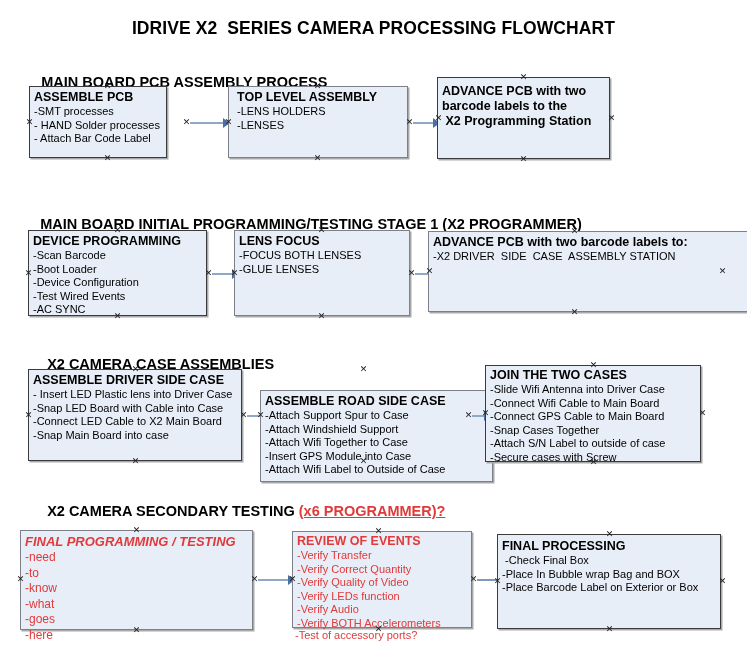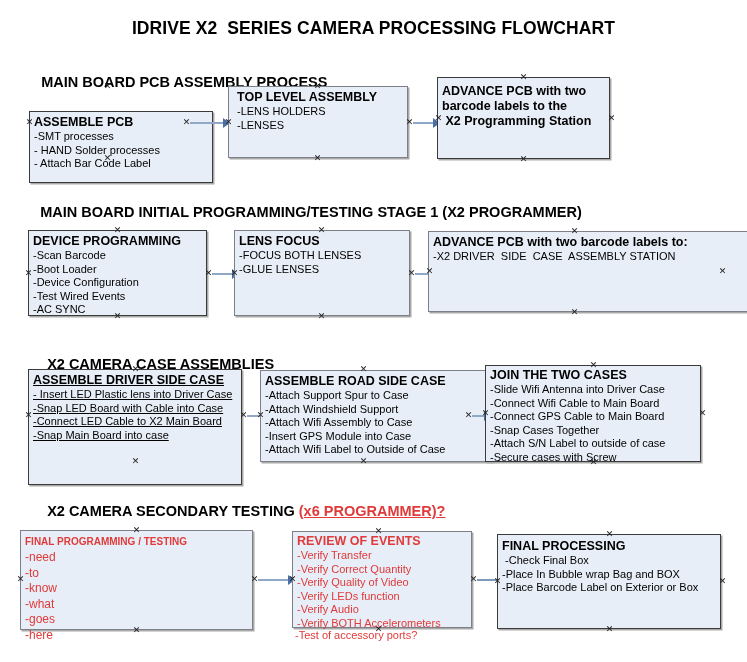--- a/index.html
+++ b/index.html
@@ -62,21 +62,21 @@
   }
   .box-line {
     font-size: 11px;
     line-height: 13.6px;
     white-space: pre;
     color: #000;
   }
   .box.red .box-title { color: #e03a3a; }
   .box.red .box-line  { color: #e03a3a; }
 
-  .box-title.big { font-size: 10px; line-height: 17px; }
+  .box-title.big { font-size: 13px; line-height: 17px; font-style: italic; }
   .box-line.big  { font-size: 12px; line-height: 15.5px; }
 
   
   .conn {
     position: absolute;
     height: 2px;
     background: #8fa8c8;
   }
   .conn-head {
     position: absolute;
@@ -110,21 +110,21 @@
 <body>
 
 <div id="canvas">
 
   <div class="title">IDRIVE X2  SERIES CAMERA PROCESSING FLOWCHART</div>
 
   <div class="section-head" style="left:25px; top:58px;">
     <span>MAIN BOARD PCB ASSEMBLY PROCESS</span>
   </div>
 
-  <div class="box" style="left:29px; top:86px; width:184px; height:72px;margin-top:25px;">
+  <div class="box" style="left:29px; top:86px; width:138px; height:72px;">
     <div class="box-title">ASSEMBLE PCB</div>
     <div class="box-line">-SMT processes</div>
     <div class="box-line">- HAND Solder processes</div>
     <div class="box-line">- Attach Bar Code Label</div>
   </div>
   <span class="xmark" style="left:103px; top:82px;"></span>
   <span class="xmark" style="left:25px; top:118px;"></span>
   <span class="xmark" style="left:103px; top:154px;"></span>
 
   <span class="xmark" style="left:182px; top:118px;"></span>
@@ -147,21 +147,21 @@
   <div class="box" style="left:437px; top:77px; width:173px; height:82px; padding-top:6px;">
     <div class="box-title">ADVANCE PCB with two</div>
     <div class="box-title">barcode labels to the</div>
     <div class="box-title"> X2 Programming Station</div>
   </div>
   <span class="xmark" style="left:519px; top:73px;"></span>
   <span class="xmark" style="left:434px; top:114px;"></span>
   <span class="xmark" style="left:607px; top:114px;"></span>
   <span class="xmark" style="left:519px; top:155px;"></span>
 
-  <div class="section-head" style="left:24px; top:188px;">
+  <div class="section-head" style="left:24px; top:200px;">
     <span>MAIN BOARD INITIAL PROGRAMMING/TESTING STAGE 1 (X2 PROGRAMMER)</span>
   </div>
 
   <div class="box" style="left:28px; top:230px; width:179px; height:86px;">
     <div class="box-title">DEVICE PROGRAMMING</div>
     <div class="box-line">-Scan Barcode</div>
     <div class="box-line">-Boot Loader</div>
     <div class="box-line">-Device Configuration</div>
     <div class="box-line">-Test Wired Events</div>
     <div class="box-line">-AC SYNC</div>
@@ -193,40 +193,40 @@
   </div>
   <span class="xmark" style="left:570px; top:227px;"></span>
   <span class="xmark" style="left:425px; top:267px;"></span>
   <span class="xmark" style="left:718px; top:267px;"></span>
   <span class="xmark" style="left:570px; top:308px;"></span>
 
   <div class="section-head" style="left:31px; top:340px;">
     <span>X2 CAMERA CASE ASSEMBLIES</span>
   </div>
 
-  <div class="box" style="left:28px; top:369px; width:214px; height:116px;text-decoration:underline;">
+  <div class="box" style="left:28px; top:369px; width:214px; height:92px;">
     <div class="box-title">ASSEMBLE DRIVER SIDE CASE</div>
     <div class="box-line">- Insert LED Plastic lens into Driver Case</div>
     <div class="box-line">-Snap LED Board with Cable into Case</div>
     <div class="box-line">-Connect LED Cable to X2 Main Board</div>
     <div class="box-line">-Snap Main Board into case</div>
   </div>
   <span class="xmark" style="left:131px; top:365px;"></span>
   <span class="xmark" style="left:24px; top:411px;"></span>
   <span class="xmark" style="left:131px; top:457px;"></span>
 
   <span class="xmark" style="left:239px; top:411px;"></span>
   <div class="conn" style="left:247px; top:415px; width:16px;"></div>
   <div class="conn-head" style="left:261px; top:411px;"></div>
 
-  <div class="box gray-border" style="left:260px; top:370px; width:233px; height:92px;">
+  <div class="box gray-border" style="left:260px; top:390px; width:233px; height:92px;">
     <div class="box-title">ASSEMBLE ROAD SIDE CASE</div>
     <div class="box-line">-Attach Support Spur to Case</div>
     <div class="box-line">-Attach Windshield Support</div>
-    <div class="box-line">-Attach Wifi Assembly to Case</div>
+    <div class="box-line">-Attach Wifi Together to Case</div>
     <div class="box-line">-Insert GPS Module into Case</div>
     <div class="box-line">-Attach Wifi Label to Outside of Case</div>
   </div>
   <span class="xmark" style="left:359px; top:365px;"></span>
   <span class="xmark" style="left:256px; top:411px;"></span>
   <span class="xmark" style="left:359px; top:457px;"></span>
 
   <span class="xmark" style="left:464px; top:411px;"></span>
   <div class="conn" style="left:472px; top:415px; width:14px;"></div>
   <div class="conn-head" style="left:484px; top:411px;"></div>

